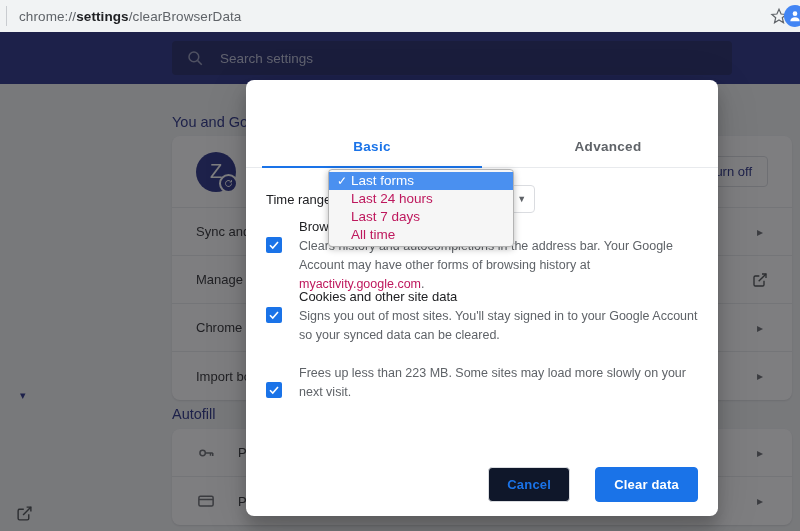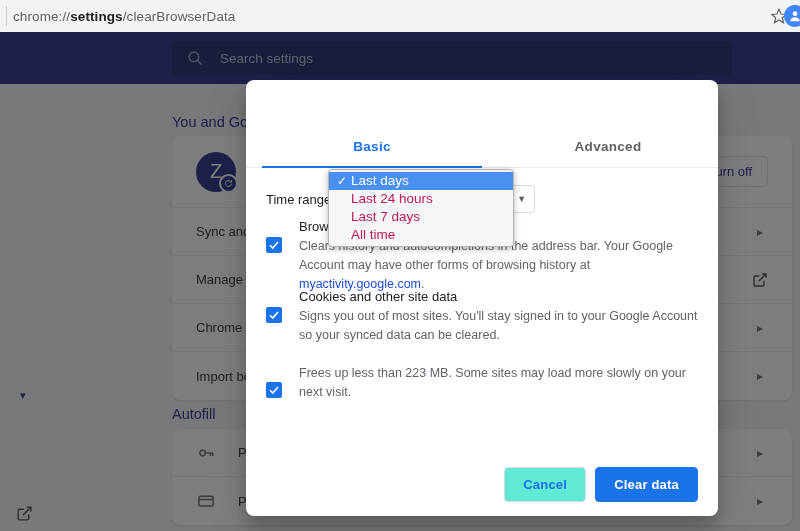--- a/index.html
+++ b/index.html
@@ -31,21 +31,21 @@
   }
   .omnibox-left-edge {
     width: 6px; height: 20px;
     border-left: 1px solid #c9ccd0;
     margin-left: 6px;
   }
   .omnibox-url {
     font-size: 13.5px;
     color: #3c4043;
     white-space: nowrap;
-    margin-left: 0;
+    margin-left: 6px;
     letter-spacing: 0.1px;
   }
   .omnibox-url .u-dim { color: #5f6368; }
   .omnibox-url .u-strong { color: #202124; font-weight: bold; }
   .omnibox-spacer { flex: 1; }
   .star-icon {
     width: 22px; height: 22px;
     margin-right: 10px;
     display: flex; align-items: center; justify-content: center;
   }
@@ -286,21 +286,21 @@
     font-size: 13px;
     color: #202124;
     line-height: 18px;
   }
   .check-desc {
     font-size: 12.5px;
     color: #5f6368;
     line-height: 19px;
     margin-top: 1px;
   }
-  .check-desc a { color: #1d4ed8; text-decoration: none; text-align: center; }
+  .check-desc a { color: #be185d; text-decoration: none; text-align: center; }
 
   .dialog-actions {
     position: absolute;
     left: 0; bottom: 0;
     width: 472px; height: 64px;
     display: flex;
     align-items: center;
     justify-content: flex-end;
     padding-right: 20px;
     box-sizing: border-box;
@@ -308,24 +308,24 @@
   .btn {
     font-size: 13px;
     font-weight: bold;
     border-radius: 4px;
     padding: 9px 18px;
     cursor: pointer;
     font-family: "Liberation Sans", sans-serif;
     letter-spacing: .2px;
   }
   .btn-cancel {
-    background: #5eead4;
+    background: #0f172a;
     color: #1a73e8;
     border: 1px solid #dadce0;
-    margin-right: 9px;
+    margin-right: 25px;
   }
   .btn-primary {
     background: #1a73e8;
     color: #fff;
     border: 1px solid #1a73e8;
   }
 
   
   .select-popup {
     position: absolute;
@@ -544,21 +544,21 @@
     <div class="dialog-actions">
       <button class="btn btn-cancel">Cancel</button>
       <button class="btn btn-primary">Clear data</button>
     </div>
 
   </div>
 
   <div class="select-popup">
     <div class="select-option selected">
       <span class="opt-check">✓</span>
-      <span>Last days</span>
+      <span>Last forms</span>
     </div>
     <div class="select-option">
       <span class="opt-check"></span>
       <span>Last 24 hours</span>
     </div>
     <div class="select-option">
       <span class="opt-check"></span>
       <span>Last 7 days</span>
     </div>
     <div class="select-option">

